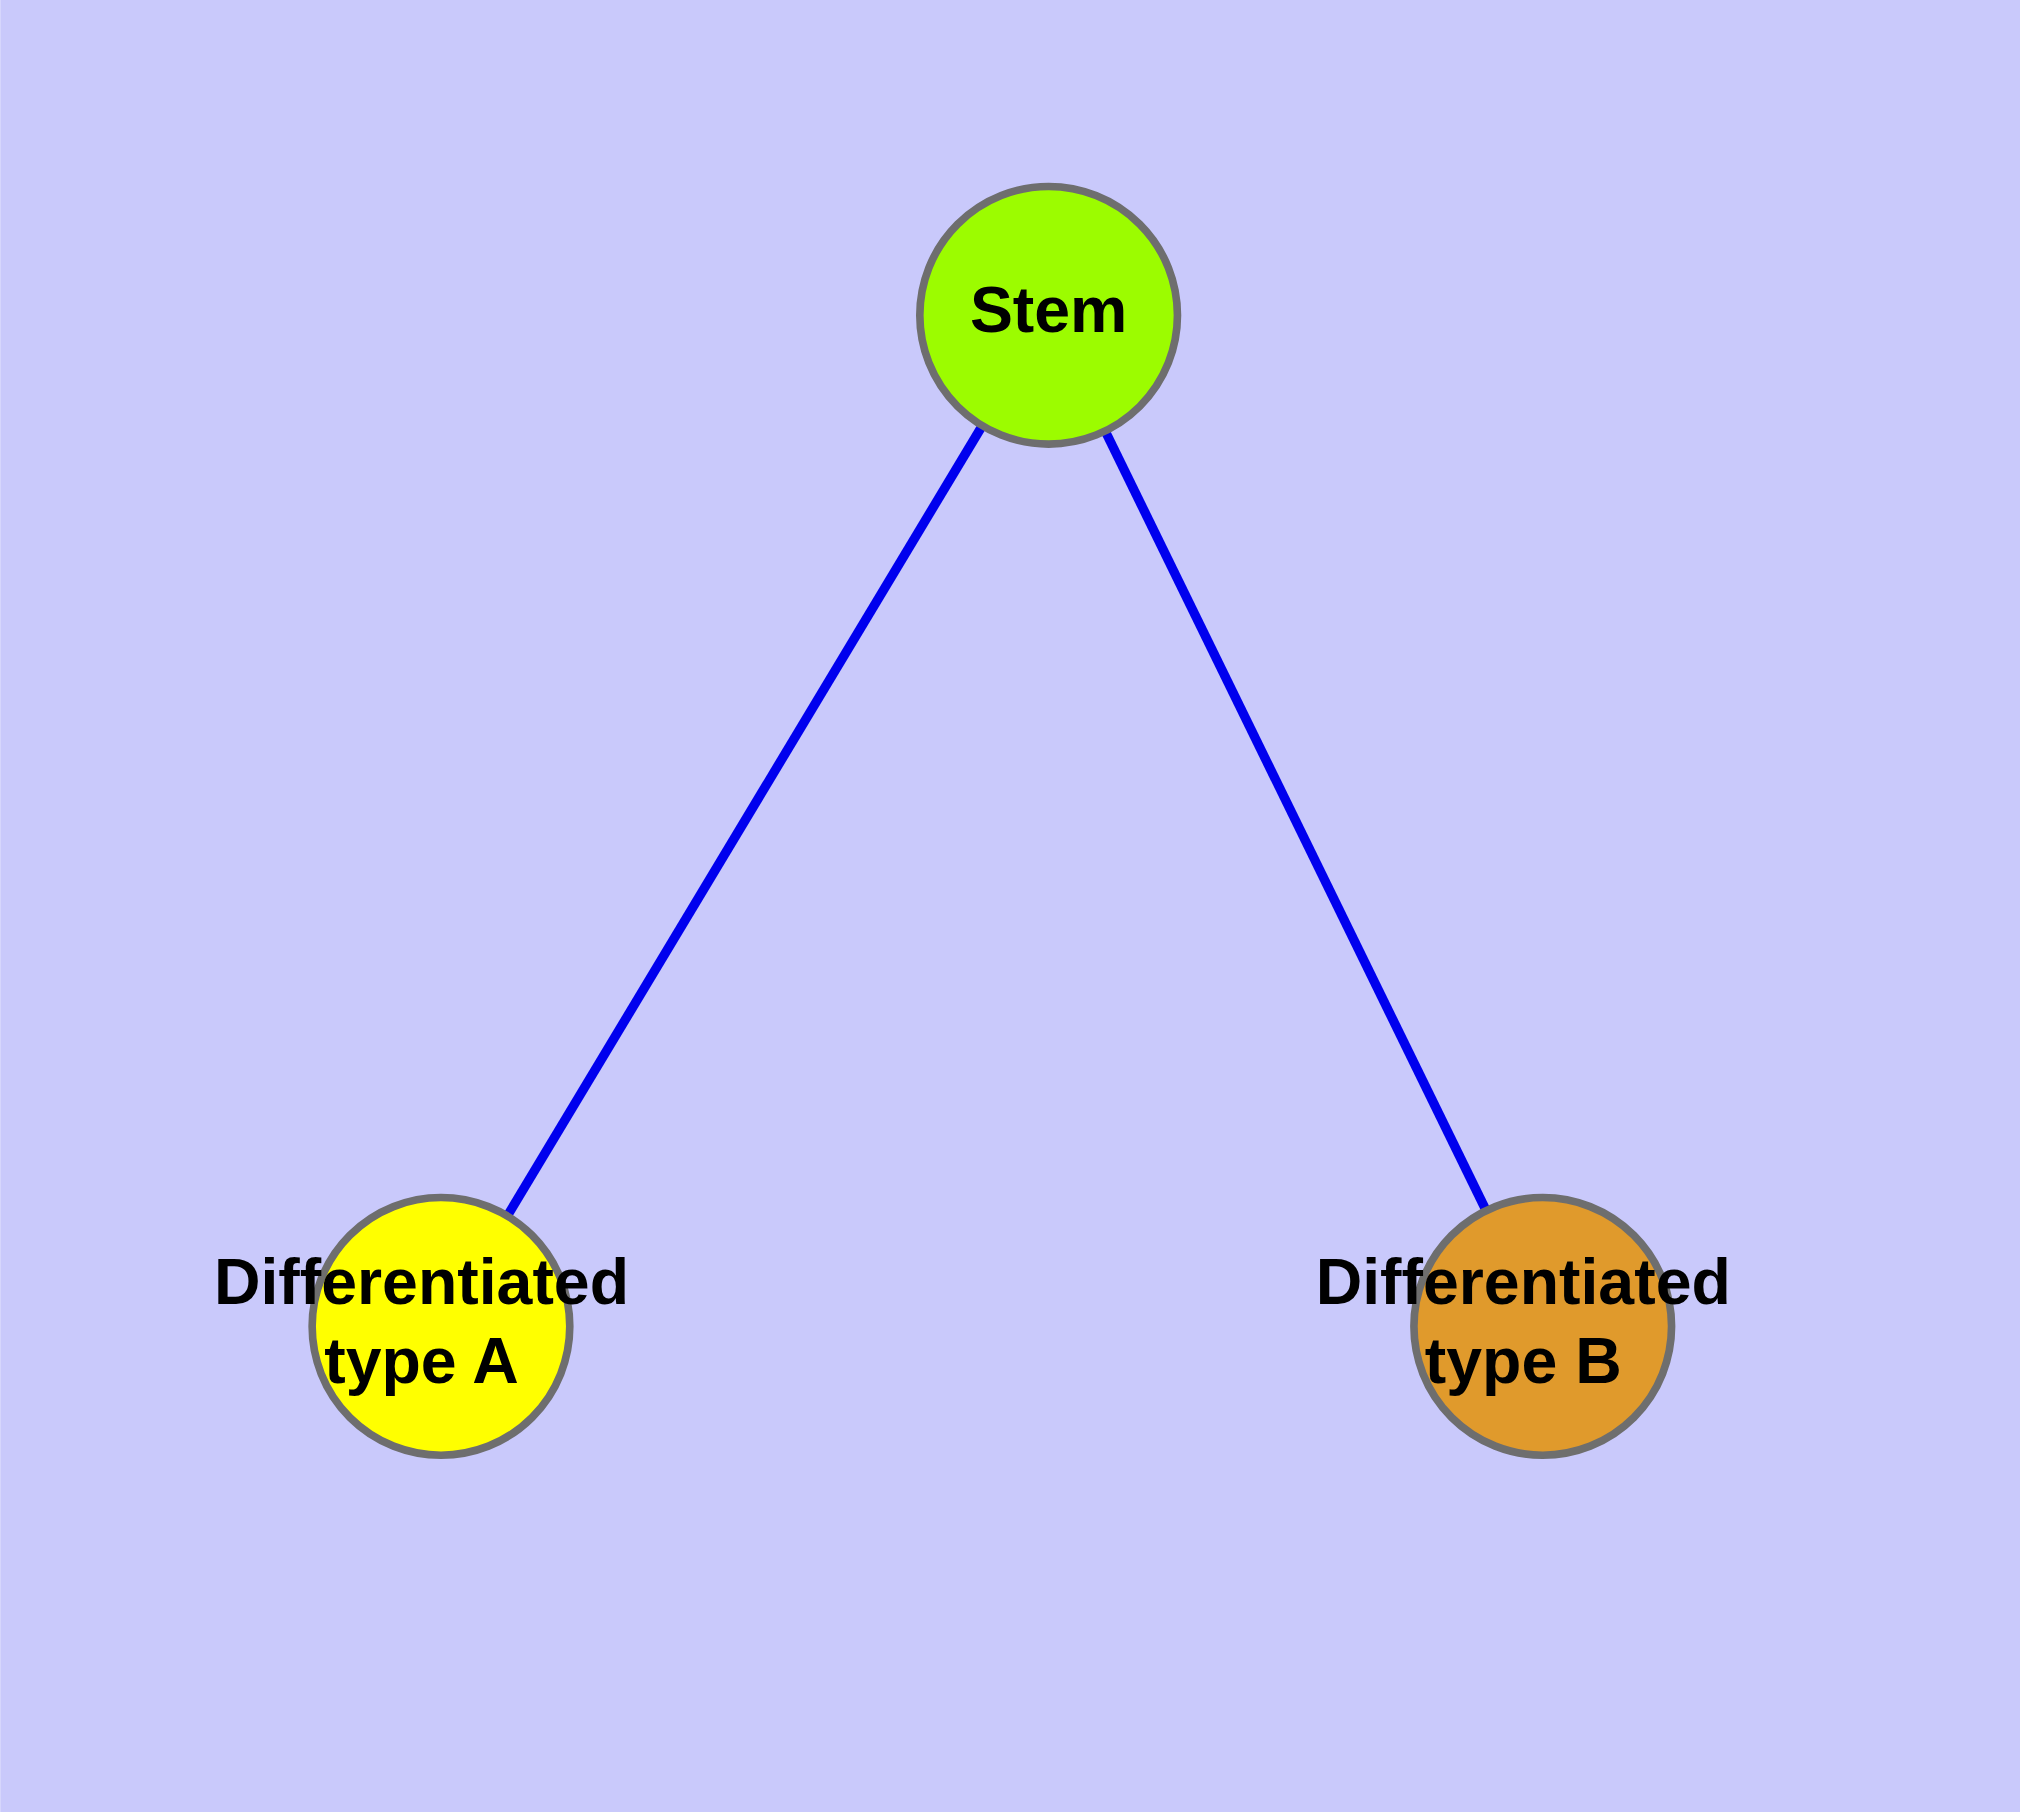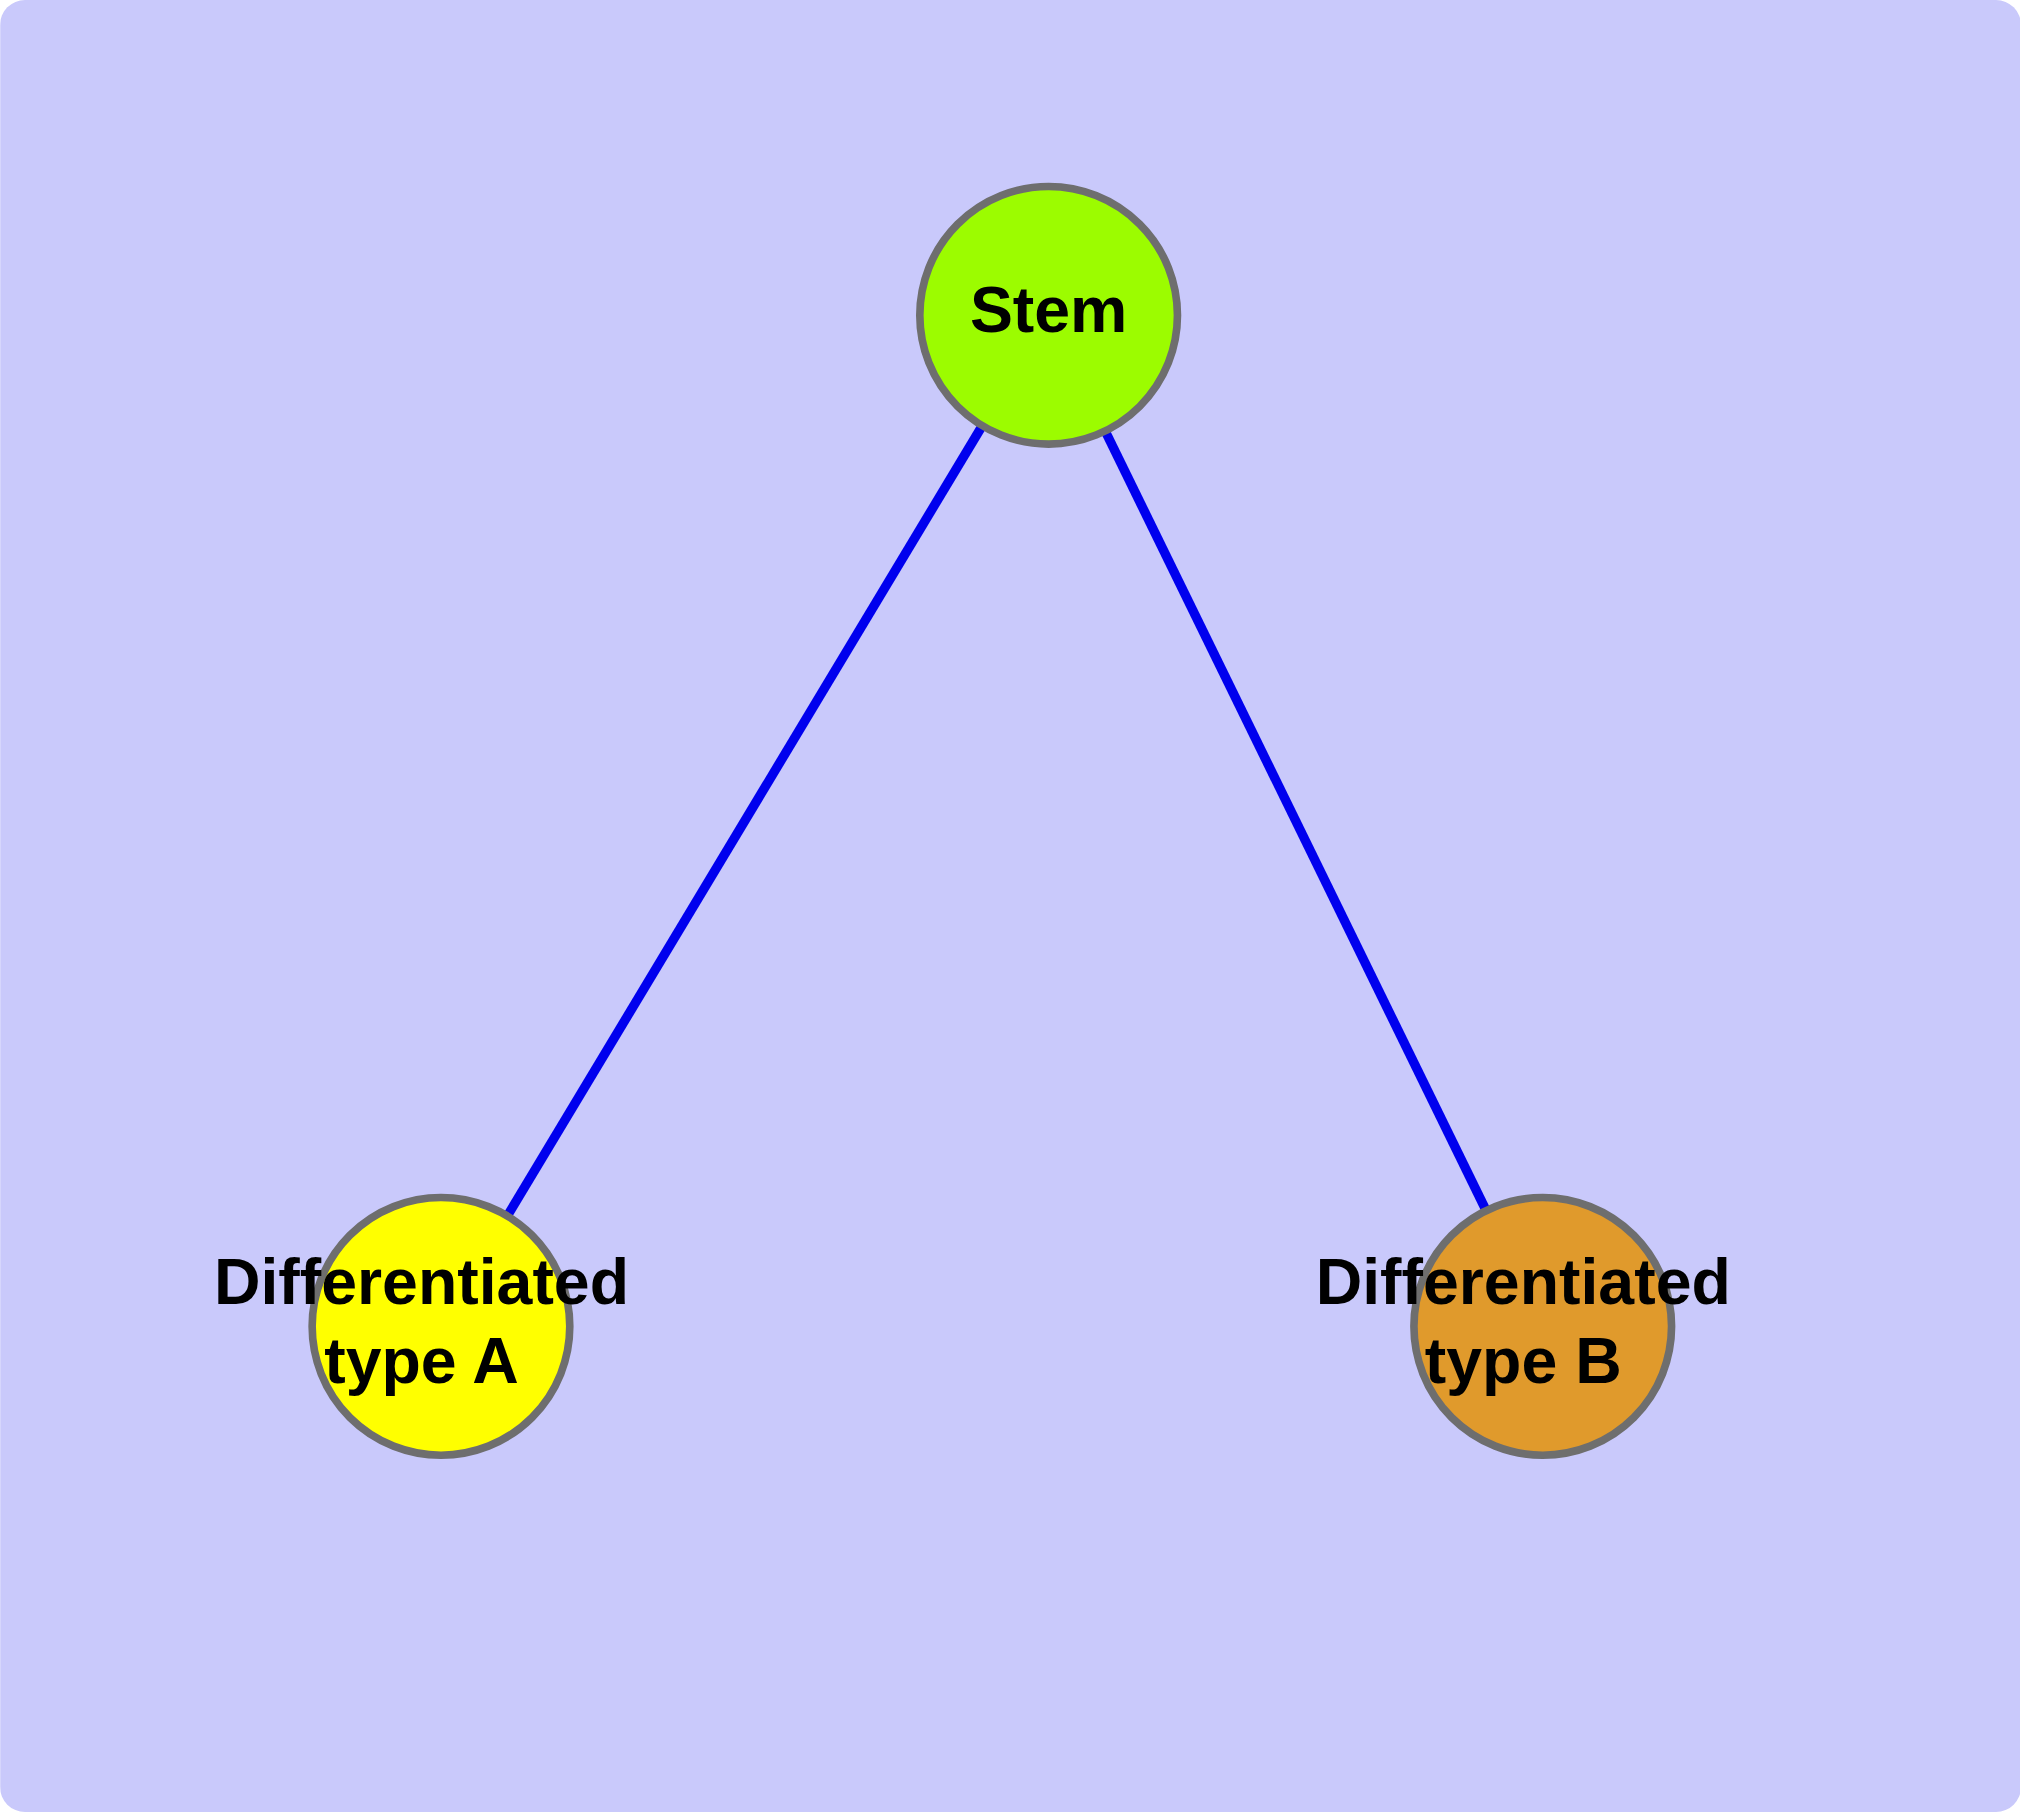--- a/index.html
+++ b/index.html
@@ -25,21 +25,21 @@
   .node-label {
     font-family: "Liberation Sans", sans-serif;
     font-weight: bold;
     fill: #000000;
     dominant-baseline: middle;
   }
 </style>
 </head>
 <body>
 
-<div id="canvas" style="background: rgb(255, 255, 255); border-radius: 25px;">
+<div id="canvas" style="background: rgb(255, 255, 255);">
   <svg id="graph-svg" viewBox="0 0 2384 2138" xmlns="http://www.w3.org/2000/svg">
 
     <rect id="bg-rect" x="0" y="0" width="2384" height="2138" fill="#c9c9fb"></rect>
 
     <g id="edges-layer">
         <line x1="1159.7305686398104" y1="500.5668502269265" x2="597.2694313601896" y2="1436.4331497730736" stroke="#0000ee" stroke-width="11" stroke-linecap="butt"></line>
         <line x1="1302.8592318468293" y1="506.7685481874224" x2="1754.1407681531707" y2="1430.2314518125777" stroke="#0000ee" stroke-width="11" stroke-linecap="butt"></line>
       </g>
     <g id="nodes-layer">
         <circle cx="1237" cy="372" r="152" fill="#9cfc00" stroke="#6e6e6e" stroke-width="9"></circle>

